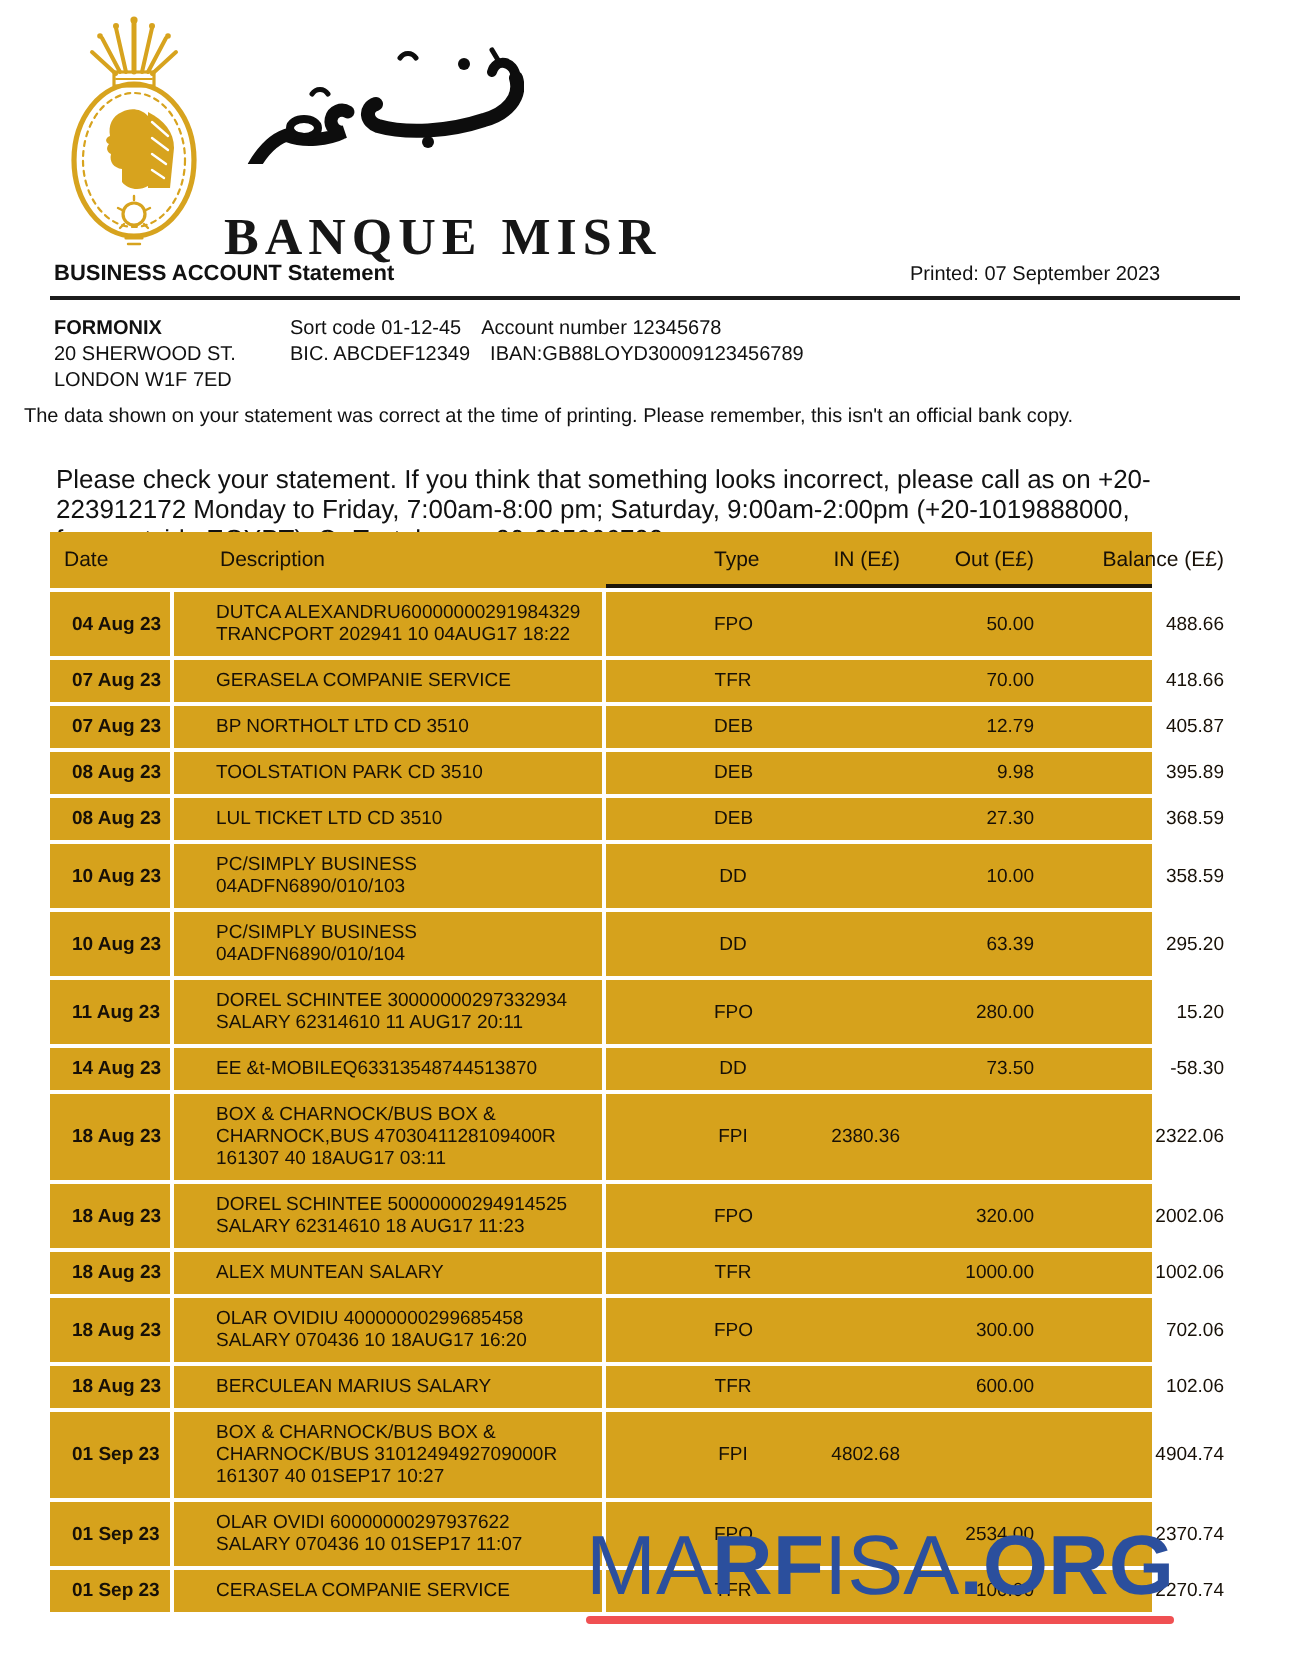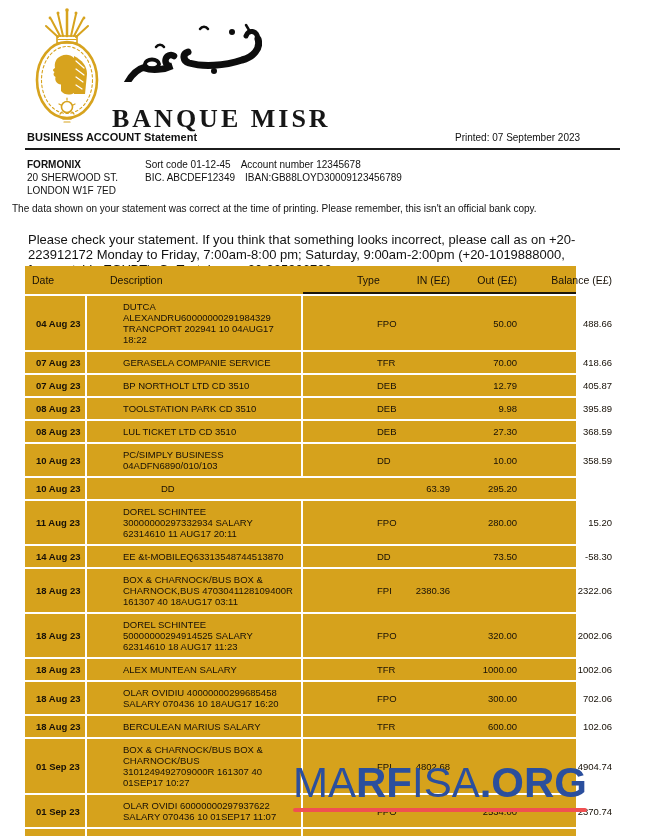--- a/index.html
+++ b/index.html
@@ -30,22 +30,22 @@
   .txn-table{position:absolute;left:25px;top:266px;width:551px;display:flex;flex-direction:column;gap:2px;}
   .t-head,.t-row{
     display:grid;grid-template-columns:62px 216px 77px 78px 67px 95px;
     background:#D6A21C;align-items:center;color:#171007;
   }
   .t-head{height:28px;font-size:10.5px;position:relative;}
   .t-head .hline{position:absolute;left:278px;right:0;bottom:0;height:2px;background:#1d1609;}
   .t-row{font-size:9.5px;line-height:11px;}
   .cell{padding:5px 4px;}
   .c-date{padding-left:11px;font-weight:700;border-right:2px solid #fff;align-self:stretch;display:flex;align-items:center;}
-  .c-desc{padding-left:36px;padding-right:8px;border-right:2px solid #fff;align-self:stretch;display:flex;align-items:center;}
-  .c-type{padding-left:74px;}
+  .c-desc{padding-left:21px;padding-right:8px;border-right:2px solid #fff;align-self:stretch;display:flex;align-items:center;}
+  .c-type{padding-left:54px;text-align:center;}
   .c-in,.c-out,.c-bal{text-align:right;padding-right:8px;}
   .h-date{padding-left:7px;}
   .h-desc{padding-left:23px;}
   .h-type{padding-left:54px;}
   .h-in,.h-out,.h-bal{text-align:right;padding-right:8px;}
   
   .footer{position:absolute;left:293px;top:762px;text-align:left;}
   .footer .word{font-size:42px;line-height:42px;color:#2B4F9D;letter-spacing:0px;white-space:nowrap;}
   .footer .w400{font-weight:400;}
   .footer .w700{font-weight:700;}
@@ -188,20 +188,21 @@
       <div class="cell c-date">10 Aug 23</div>
       <div class="cell c-desc">PC/SIMPLY BUSINESS 04ADFN6890/010/103</div>
       <div class="cell c-type">DD</div>
       <div class="cell c-in"></div>
       <div class="cell c-out">10.00</div>
       <div class="cell c-bal">358.59</div>
     </div>
 
     <div class="t-row" style="margin-bottom:2px;">
       <div class="cell c-date">10 Aug 23</div>
+      <div class="cell c-desc">PC/SIMPLY BUSINESS 04ADFN6890/010/104</div>
       <div class="cell c-type">DD</div>
       <div class="cell c-in"></div>
       <div class="cell c-out">63.39</div>
       <div class="cell c-bal">295.20</div>
     </div>
 
     <div class="t-row" style="margin-bottom:2px;">
       <div class="cell c-date">11 Aug 23</div>
       <div class="cell c-desc">DOREL SCHINTEE 30000000297332934 SALARY 62314610 11 AUG17 20:11</div>
       <div class="cell c-type">FPO</div>

